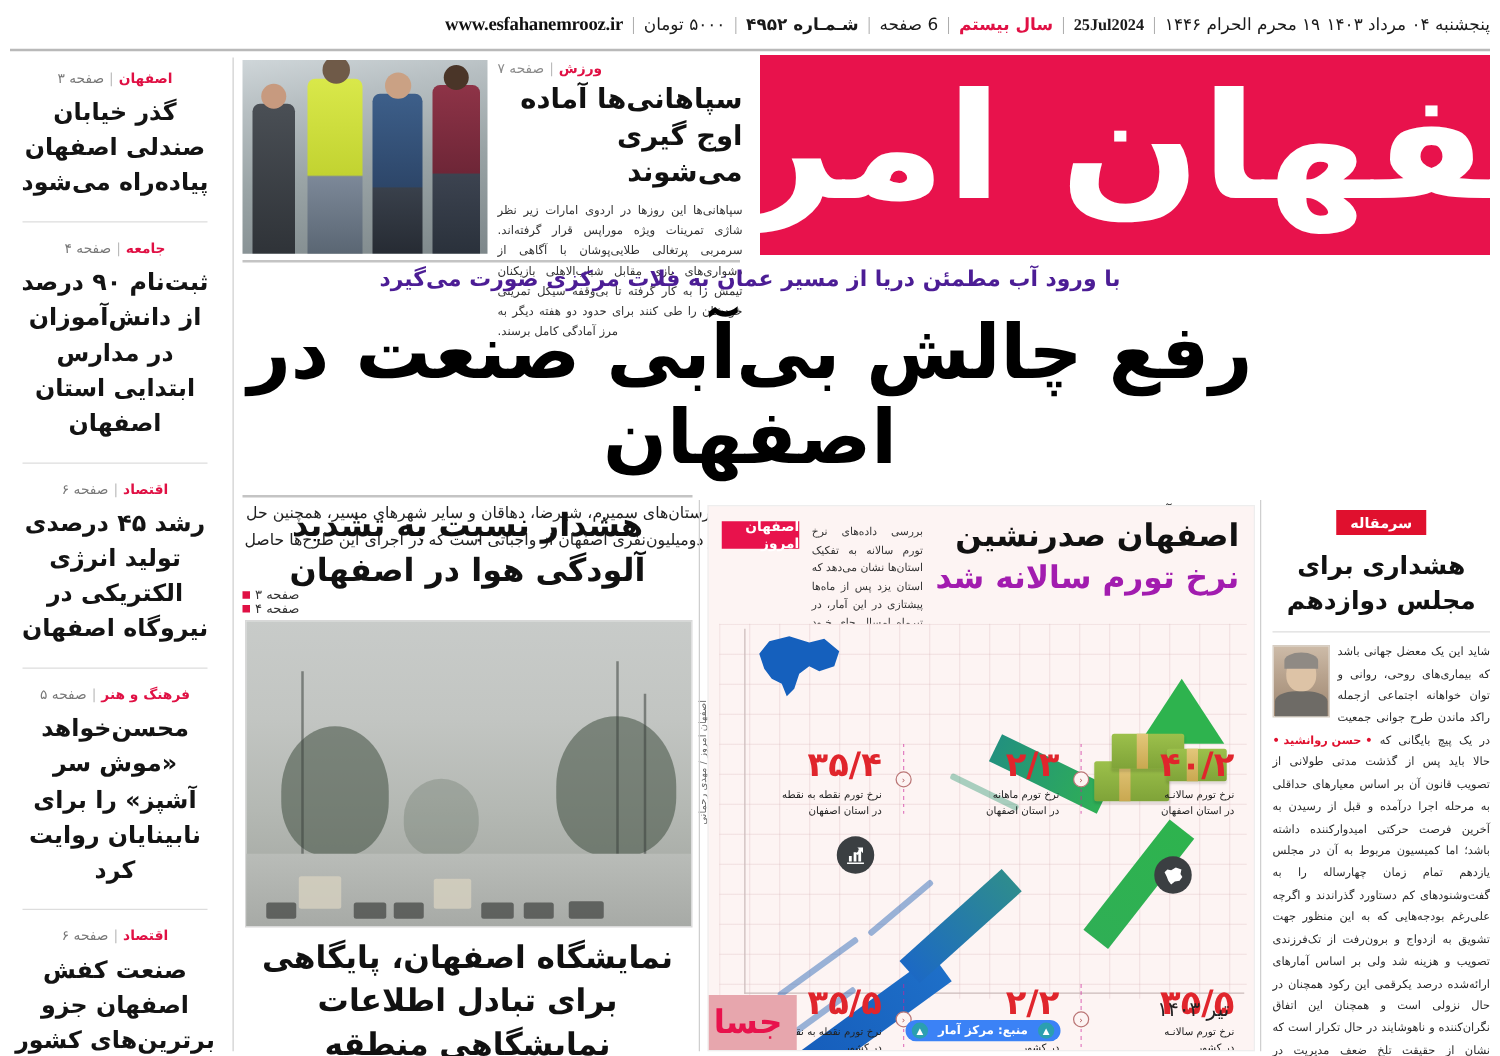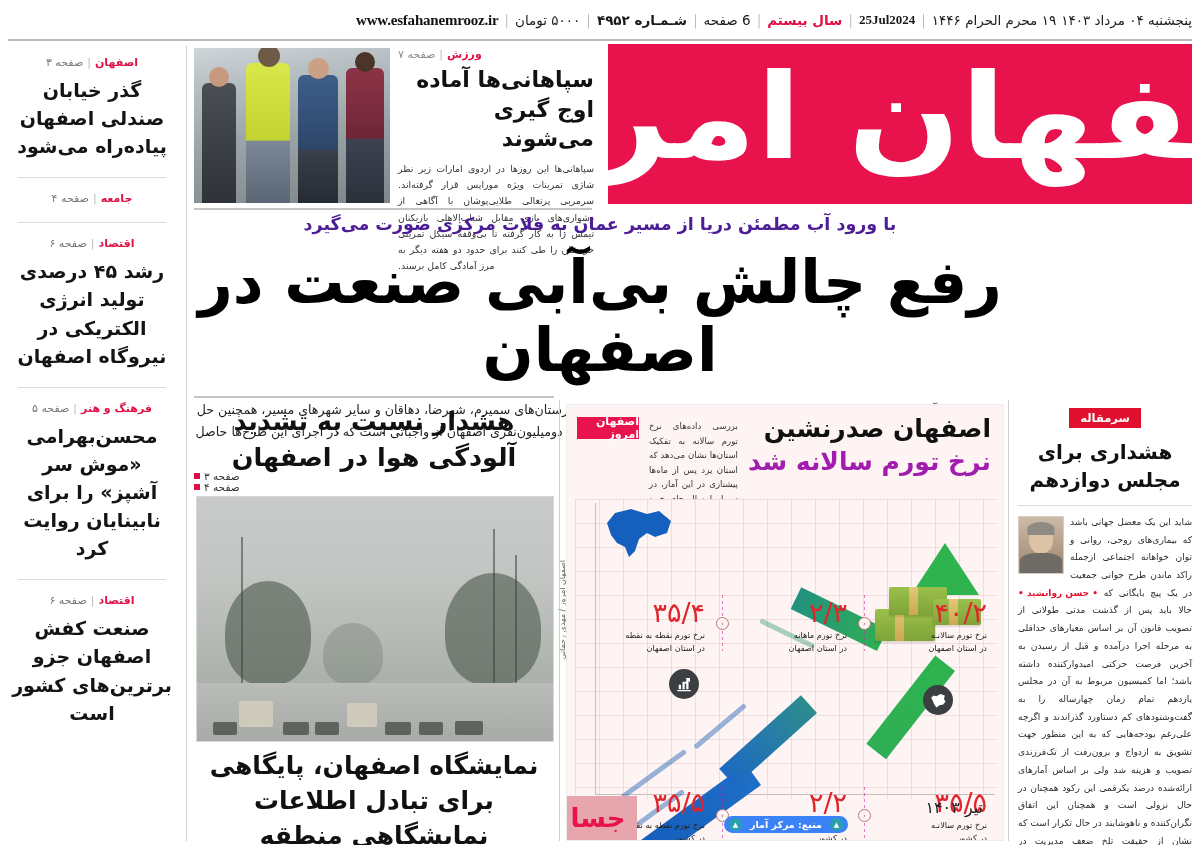--- a/index.html
+++ b/index.html
@@ -292,21 +292,21 @@
     background: #3b3f42; display: flex; align-items: center; justify-content: center;
   }
   .icon-circle svg { width: 18px; height: 18px; fill: #fff; }
   .ic-chart { left: 94px; top: 170px; }
   .ic-iran  { right: 44px; top: 186px; }
 
   .stat {
     position: absolute; text-align: right; direction: rtl; width: 108px;
   }
   .stat .num {
-    font-size: 27px; font-weight: normal; color: #E0252C; line-height: 1;
+    font-size: 27px; font-weight: bold; color: #E0252C; line-height: 1;
     letter-spacing: -0.5px;
   }
   .stat .lbl { font-size: 8.2px; color: #222; line-height: 1.55; margin-top: 3px; }
   .st-top-1 { right: 10px; top: 100px; }   
   .st-top-2 { right: 150px; top: 100px; }  
   .st-top-3 { right: 292px; top: 100px; }  
   .st-bot-1 { right: 10px; top: 290px; }   
   .st-bot-2 { right: 150px; top: 290px; }  
   .st-bot-3 { right: 292px; top: 290px; }  
 
@@ -434,40 +434,41 @@
       <div class="side-title">گذر خیابان صندلی اصفهان پیاده‌راه می‌شود</div>
     </div>
     <div class="side-div"></div>
 
     <div class="side-item">
       <div class="side-kicker">
         <span class="cat">جامعه</span>
         <span class="bar">|</span>
         <span class="pg">صفحه ۴</span>
       </div>
+      <div class="side-title">ثبت‌نام ۹۰ درصد از دانش‌آموزان در مدارس ابتدایی استان اصفهان</div>
     </div>
     <div class="side-div"></div>
 
     <div class="side-item">
       <div class="side-kicker">
         <span class="cat">اقتصاد</span>
         <span class="bar">|</span>
         <span class="pg">صفحه ۶</span>
       </div>
       <div class="side-title">رشد ۴۵ درصدی تولید انرژی الکتریکی در نیروگاه اصفهان</div>
     </div>
     <div class="side-div"></div>
 
     <div class="side-item">
       <div class="side-kicker">
         <span class="cat">فرهنگ و هنر</span>
         <span class="bar">|</span>
         <span class="pg">صفحه ۵</span>
       </div>
-      <div class="side-title">محسن‌بهرامی «موش سر آشپز» را برای نابینایان روایت کرد</div>
+      <div class="side-title">محسن‌خواهد «موش سر آشپز» را برای نابینایان روایت کرد</div>
     </div>
     <div class="side-div"></div>
 
     <div class="side-item">
       <div class="side-kicker">
         <span class="cat">اقتصاد</span>
         <span class="bar">|</span>
         <span class="pg">صفحه ۶</span>
       </div>
       <div class="side-title">صنعت کفش اصفهان جزو برترین‌های کشور است</div>

